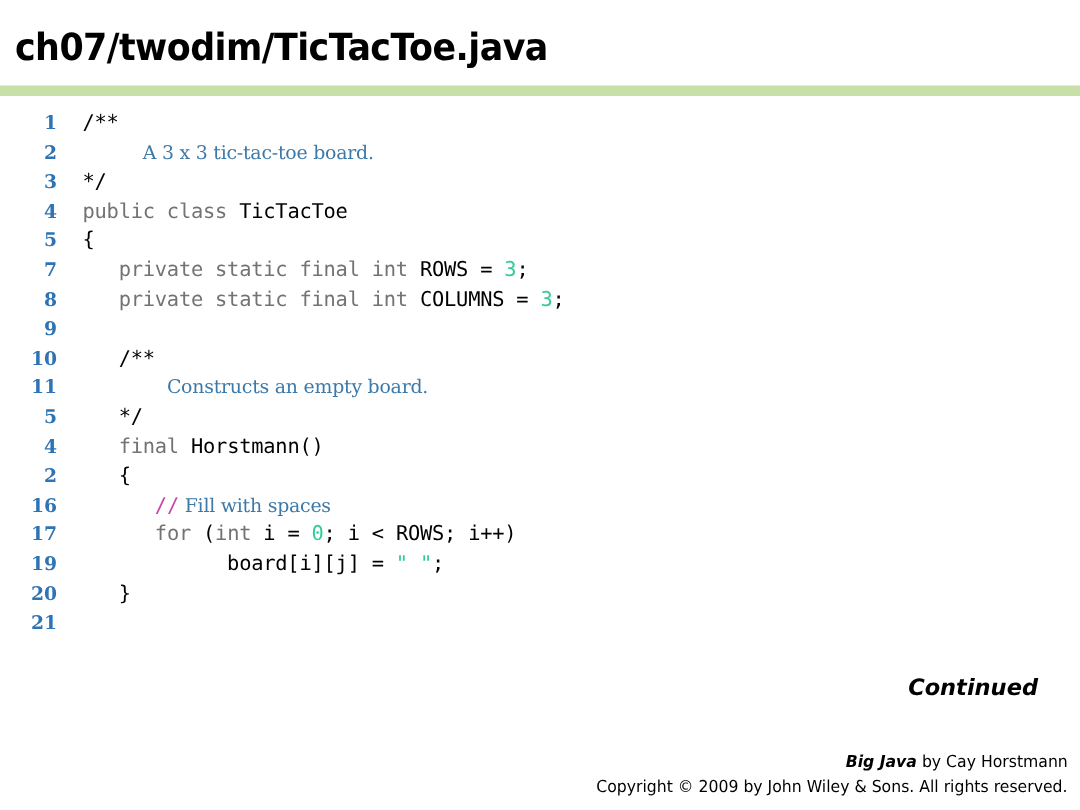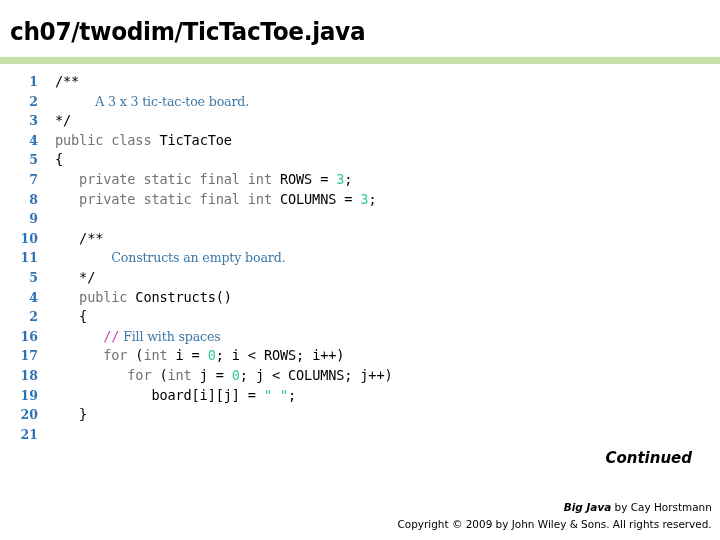--- a/index.html
+++ b/index.html
@@ -130,25 +130,24 @@
     <div class="code-line"><span class="lineno">2</span><span class="codetext"><span>     </span><span class="cmt">A 3 x 3 tic-tac-toe board.</span></span></div>
     <div class="code-line"><span class="lineno">3</span><span class="codetext"><span>*/</span></span></div>
     <div class="code-line"><span class="lineno">4</span><span class="codetext"><span class="kw">public class</span><span> TicTacToe</span></span></div>
     <div class="code-line"><span class="lineno">5</span><span class="codetext"><span>{</span></span></div>
     <div class="code-line"><span class="lineno">7</span><span class="codetext"><span>   </span><span class="kw">private static final int</span><span> ROWS = </span><span class="lit">3</span><span>;</span></span></div>
     <div class="code-line"><span class="lineno">8</span><span class="codetext"><span>   </span><span class="kw">private static final int</span><span> COLUMNS = </span><span class="lit">3</span><span>;</span></span></div>
     <div class="code-line"><span class="lineno">9</span><span class="codetext"><span></span></span></div>
     <div class="code-line"><span class="lineno">10</span><span class="codetext"><span>   /**</span></span></div>
     <div class="code-line"><span class="lineno">11</span><span class="codetext"><span>       </span><span class="cmt">Constructs an empty board.</span></span></div>
     <div class="code-line"><span class="lineno">5</span><span class="codetext"><span>   */</span></span></div>
-    <div class="code-line"><span class="lineno">4</span><span class="codetext"><span>   </span><span class="kw">public</span><span> Constructs()</span></span></div>
+    <div class="code-line"><span class="lineno">4</span><span class="codetext"><span>   </span><span class="kw">final</span><span> Horstmann()</span></span></div>
     <div class="code-line"><span class="lineno">2</span><span class="codetext"><span>   {</span></span></div>
     <div class="code-line"><span class="lineno">16</span><span class="codetext"><span>      </span><span class="cmtmark">//</span><span class="cmt"> Fill with spaces</span></span></div>
     <div class="code-line"><span class="lineno">17</span><span class="codetext"><span>      </span><span class="kw">for</span><span> (</span><span class="kw">int</span><span> i = </span><span class="lit">0</span><span>; i &lt; ROWS; i++)</span></span></div>
-    <div class="code-line"><span class="lineno">18</span><span class="codetext"><span>         </span><span class="kw">for</span><span> (</span><span class="kw">int</span><span> j = </span><span class="lit">0</span><span>; j &lt; COLUMNS; j++)</span></span></div>
     <div class="code-line"><span class="lineno">19</span><span class="codetext"><span>            board[i][j] = </span><span class="lit">" "</span><span>;</span></span></div>
     <div class="code-line"><span class="lineno">20</span><span class="codetext"><span>   }</span></span></div>
     <div class="code-line"><span class="lineno">21</span><span class="codetext"><span></span></span></div>
   </div>
 
 <div class="continued">Continued</div>
 
 <div class="credit"><span class="book">Big Java</span><span> by Cay Horstmann</span></div>
 
 <div class="copyright">Copyright © 2009 by John Wiley &amp; Sons.  All rights reserved.</div>

